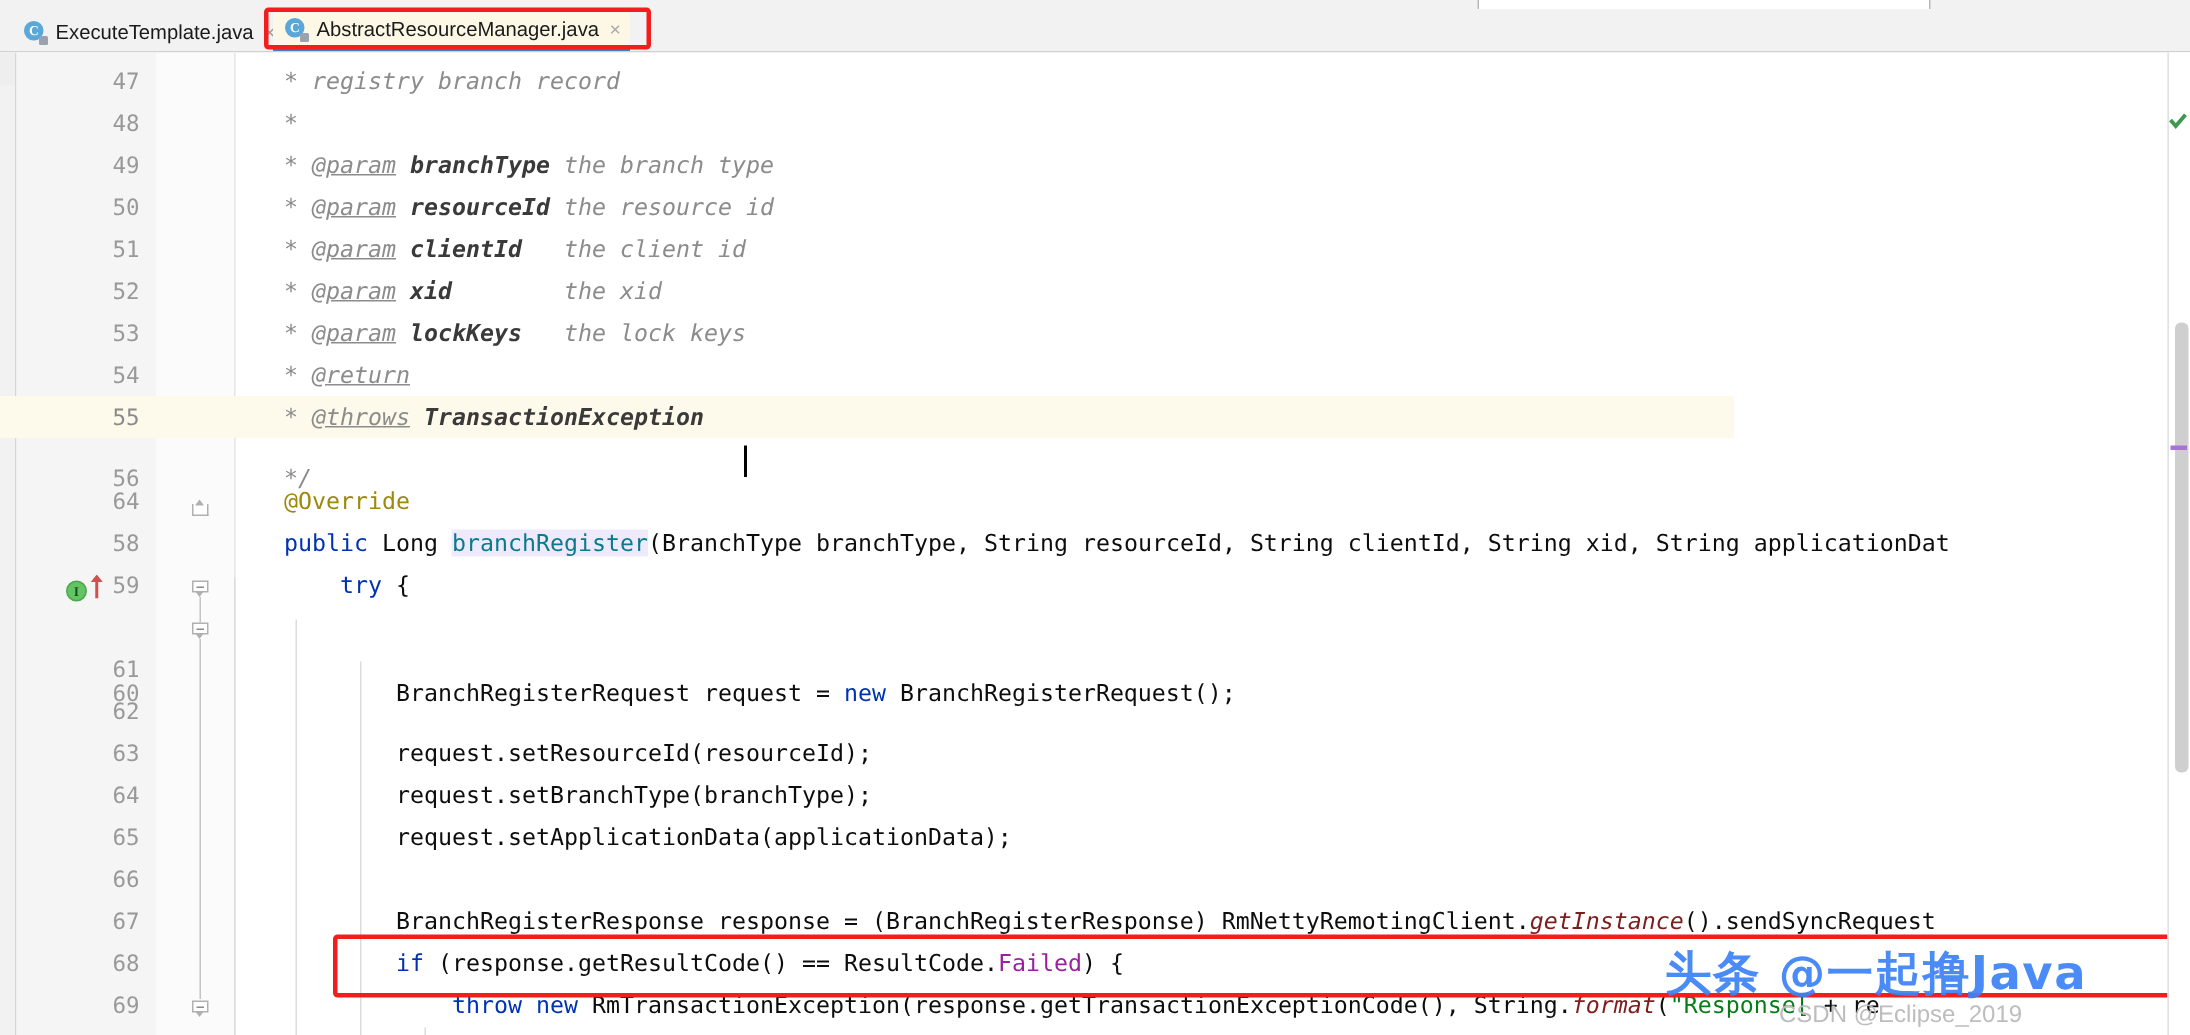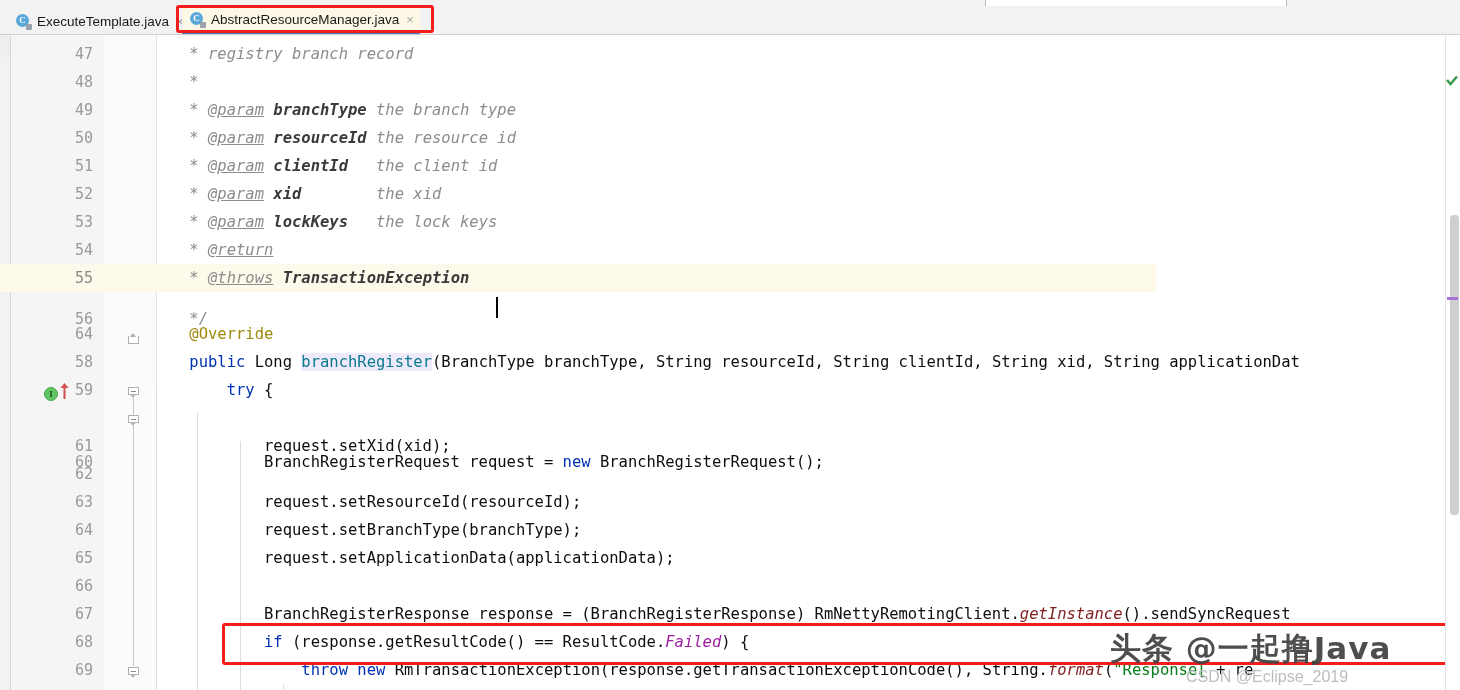--- a/index.html
+++ b/index.html
@@ -137,21 +137,21 @@
   }
 
   
   .kw      { color: #0033b3; }
   .cmt     { color: #8c8c8c; font-style: italic; }
   .tag     { color: #8c8c8c; font-style: italic; text-decoration: underline; }
   .cmtb    { color: #3a3a3a; font-style: italic; font-weight: bold; }
   .anno    { color: #9e880d; }
   .str     { color: #067d17; }
   .stat    { color: #7f1d1d; font-style: italic; margin-top: 11px; }
-  .constf  { color: #9b1fa0; font-style: italic; }
+  .constf  { color: #9b1fa0; }
   .decl    { color: #0b7a8c; background: #eeeafc; }
 
   
   .fold-marker {
     position: absolute; left: 128px;
     width: 11px; height: 11px;
     box-sizing: border-box;
   }
   .fold-marker .fm-box {
     position: absolute; left: 0; top: 0;
@@ -244,21 +244,21 @@
   .rail-divider {
     position: absolute; right: 14px; top: 35px;
     width: 1px; height: 655px; background: #d9d9d9;
   }
 
   
   .wm-main {
     position: absolute; left: 1110px; top: 628px;
     font-family: "DejaVu Sans", sans-serif;
     font-size: 31px; font-weight: bold;
-    color: #404040;
+    color: #3b82f6;
     letter-spacing: 1px;
     white-space: nowrap;
     opacity: 0.92;
     pointer-events: none;
   }
   .wm-sub {
     position: absolute; left: 1186px; top: 668px;
     font-family: "Liberation Sans", sans-serif;
     font-size: 16px;
     color: #bdbdbd;
@@ -363,21 +363,20 @@
         <div class="row" style="top: 341px;">
           <div class="lineno">59</div>
           <div class="codetext"><span>        </span><span class="kw">try</span><span> {</span></div>
         </div>
         <div class="row" style="top: 369px; margin-top: 44px;">
           <div class="lineno">60</div>
           <div class="codetext"><span>            BranchRegisterRequest request = </span><span class="kw">new</span><span> BranchRegisterRequest();</span></div>
         </div>
         <div class="row" style="top: 397px;">
           <div class="lineno">61</div>
-          <div class="codetext"><span>            request.setXid(xid);</span></div>
         </div>
         <div class="row" style="top: 425px;">
           <div class="lineno">62</div>
         </div>
         <div class="row" style="top: 453px;">
           <div class="lineno">63</div>
           <div class="codetext"><span>            request.setResourceId(resourceId);</span></div>
         </div>
         <div class="row" style="top: 481px;">
           <div class="lineno">64</div>

